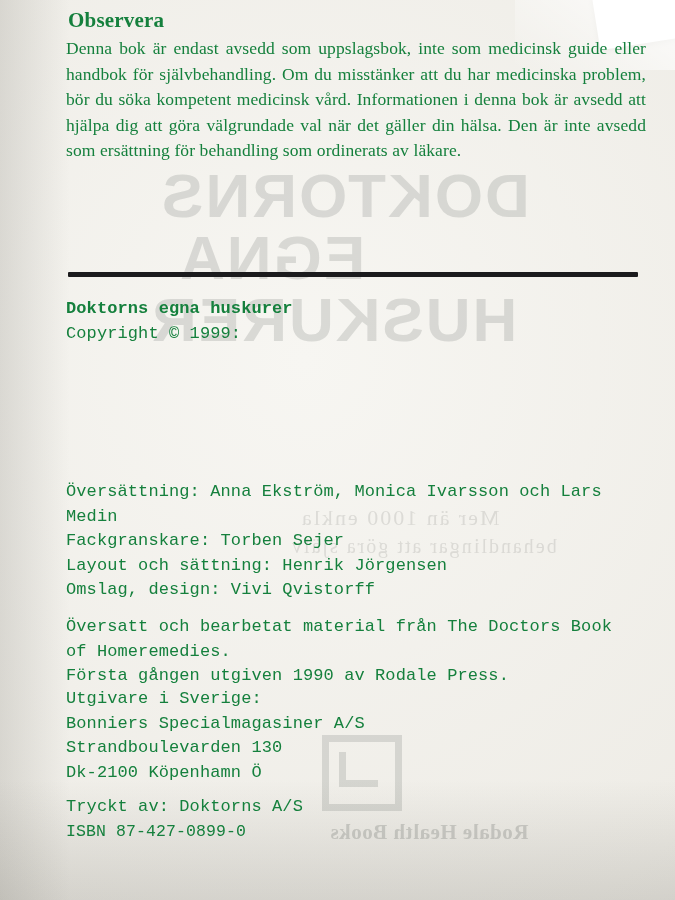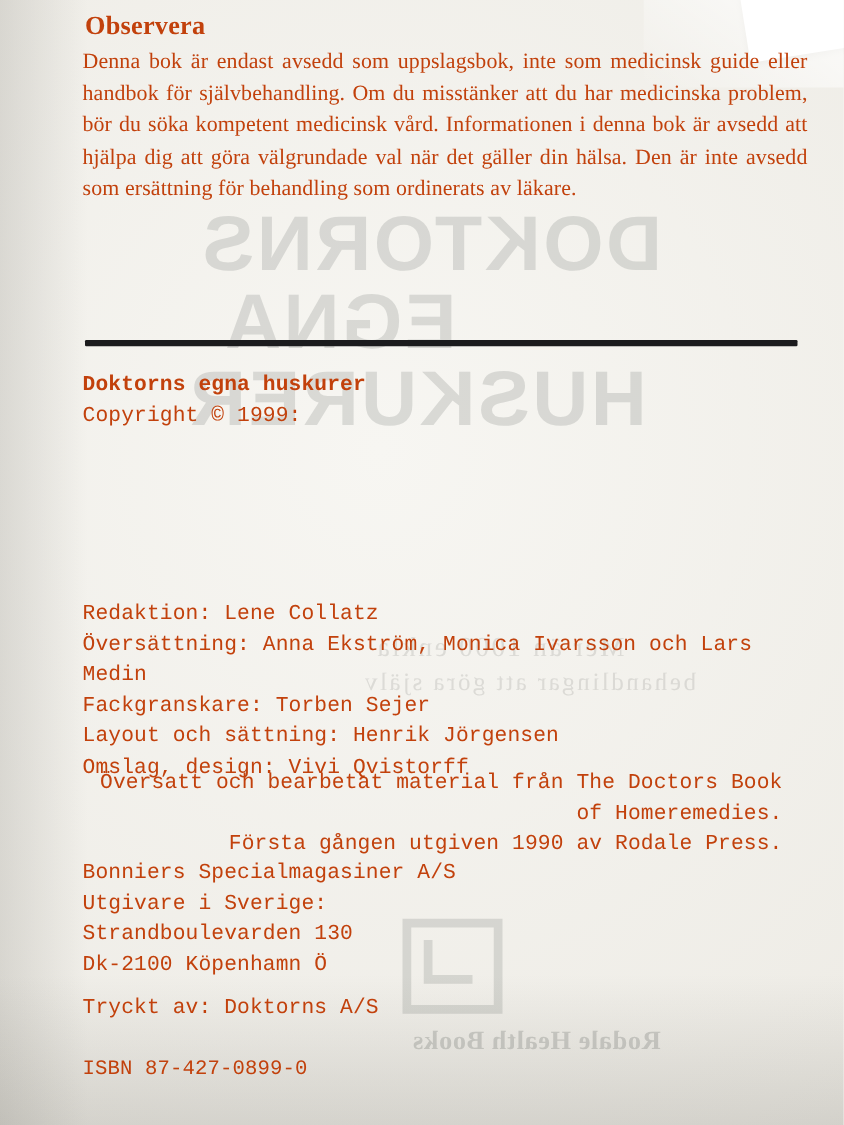--- a/index.html
+++ b/index.html
@@ -107,21 +107,21 @@
     width: 32px; height: 28px;
     border-left: 7px solid rgba(150,152,148,0.30);
     border-bottom: 7px solid rgba(150,152,148,0.30);
   }
 
   
   #content {
     position: absolute;
     top: 0; left: 0;
     width: 652px; height: 900px;
-    color: #c2410c;
+    color: #15803d;
   }
 
   .notice-heading {
     position: absolute;
     top: 8px;
     left: 68px;
     font-size: 21px;
     font-weight: bold;
     letter-spacing: 0.2px;
   }
@@ -154,24 +154,24 @@
     font-size: 17px;
     line-height: 24.5px;
     letter-spacing: 0.1px;
   }
   .block p { margin: 0; font-family: Liberation Mono, monospace; }
   .block .bold { font-weight: bold; }
 
   #block-title     { top: 297px; }
   #block-copying   { top: 384px; }
   #block-credits   { top: 480px; }
-  #block-source    { top: 615px; text-align: right; }
+  #block-source    { top: 615px; }
   #block-publisher { top: 687px; }
   #block-printer   { top: 795px; }
-  #block-isbn      { top: 843px; font-size: 16.5px; }
+  #block-isbn      { top: 820px; font-size: 16.5px; }
 </style>
 </head>
 <body>
 
 <div id="page">
 
   <div id="paper"></div>
 
   <div class="bleed" id="bleed-1">DOKTORNS</div>
   <div class="bleed" id="bleed-2">EGNA</div>
@@ -193,35 +193,34 @@
 
     <div class="rule"></div>
 
     <div class="block" id="block-title">
       <p class="bold">Doktorns egna huskurer</p>
       <p>Copyright © 1999:</p>
     </div>
 
 
     <div class="block" id="block-credits">
-      <p>Redaktion: Lene Collatz</p>
       <p>Översättning: Anna Ekström, Monica Ivarsson och Lars Medin</p>
       <p>Fackgranskare: Torben Sejer</p>
       <p>Layout och sättning: Henrik Jörgensen</p>
       <p>Omslag, design: Vivi Qvistorff</p>
     </div>
 
     <div class="block" id="block-source">
       <p>Översatt och bearbetat material från The Doctors Book of Homeremedies.</p>
       <p>Första gången utgiven 1990 av Rodale Press.</p>
     </div>
 
     <div class="block" id="block-publisher">
+      <p>Utgivare i Sverige:</p>
       <p>Bonniers Specialmagasiner A/S</p>
-      <p>Utgivare i Sverige:</p>
       <p>Strandboulevarden 130</p>
       <p>Dk-2100 Köpenhamn Ö</p>
     </div>
 
     <div class="block" id="block-printer">
       <p>Tryckt av: Doktorns A/S</p>
     </div>
 
     <div class="block" id="block-isbn">
       <p>ISBN 87-427-0899-0</p>

